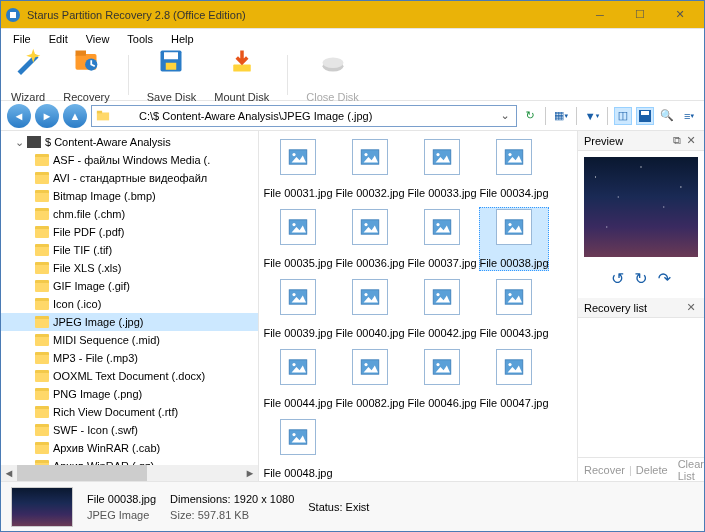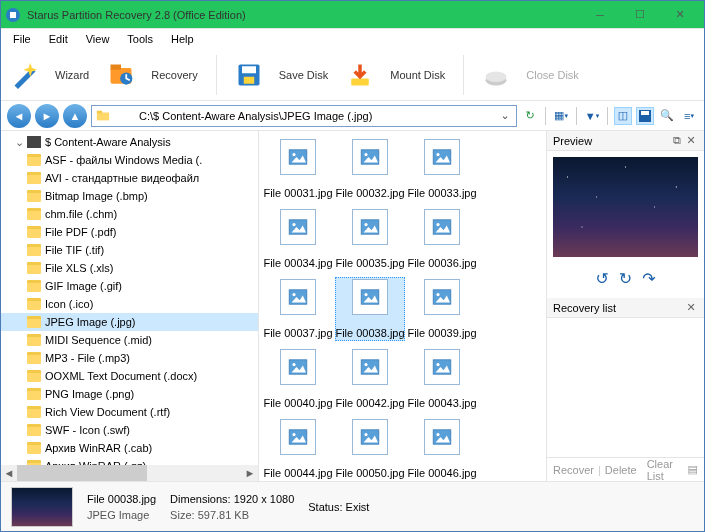--- a/index.html
+++ b/index.html
@@ -1,56 +1,56 @@
 <!DOCTYPE html>
 <html><head>
 <meta charset="utf-8">
 <style>
 * { margin: 0; padding: 0; box-sizing: border-box; font-family: "Segoe UI", Tahoma, sans-serif; font-size: 11px; }
 body { width: 705px; height: 532px; background: #fff; border: 1px solid #4a7bb5; display: flex; flex-direction: column; overflow: hidden; }
-.titlebar { background: #22c55e; height: 28px; display: flex; align-items: center; padding: 0 4px; border-bottom: 1px solid #e5e5e5; }
+.titlebar { background: #eab308; height: 28px; display: flex; align-items: center; padding: 0 4px; border-bottom: 1px solid #e5e5e5; }
 .titlebar .app-icon { width: 16px; height: 16px; margin-right: 6px; }
 .titlebar .title { flex: 1; color: #333; }
 .titlebar .winbtn { width: 40px; height: 100%; display: flex; align-items: center; justify-content: center; color: #555; cursor: pointer; }
 .menubar { height: 20px; display: flex; align-items: center; padding: 0 4px; gap: 2px; }
 .menubar .menu-item { padding: 2px 8px; cursor: pointer; }
 .toolbar { height: 52px; display: flex; align-items: center; padding: 2px 10px; gap: 18px; border-bottom: 1px solid #e5e5e5; }
-.tool-btn { display: flex; flex-direction: row; align-items: center; gap: 16px; cursor: pointer; }
+.tool-btn { display: flex; flex-direction: column; align-items: center; gap: 16px; cursor: pointer; }
 .tool-btn .ico { width: 28px; height: 28px; }
 .tool-btn .lbl { font-size: 11px; color: #333; }
 .tool-btn.disabled .lbl { color: #aaa; }
 .navbar { height: 30px; display: flex; align-items: center; padding: 2px 6px; gap: 4px; border-bottom: 1px solid #e5e5e5; }
 .nav-round { width: 24px; height: 24px; border-radius: 50%; background: linear-gradient(#6fb3e8,#2a7cc7); display: flex; align-items: center; justify-content: center; color: #fff; cursor: pointer; }
 .nav-up { width: 24px; height: 24px; border-radius: 50%; background: linear-gradient(#6fb3e8,#2a7cc7); display: flex; align-items: center; justify-content: center; color: #fff; cursor: pointer; }
 .addr { flex: 1; height: 22px; border: 1px solid #7a9fcc; display: flex; align-items: center; padding: 0 4px; background: #fff; }
 .addr .folder-i { width: 14px; height: 14px; margin-right: 4px; }
 .addr .path { flex: 1; white-space: nowrap; overflow: hidden; margin-left: 25px; }
 .addr .dd { width: 14px; text-align: center; color: #555; cursor: pointer; }
 .nav-icon { width: 18px; height: 18px; display: flex; align-items: center; justify-content: center; cursor: pointer; color: #1a5fa8; }
 .nav-sep { width: 1px; height: 18px; background: #ccc; margin: 0 2px; }
 .nav-icon.active { background: #cce8ff; border: 1px solid #99d1ff; }
 .main { flex: 1; display: flex; min-height: 0; }
 .tree { width: 258px; border-right: 1px solid #e5e5e5; overflow: auto; padding: 2px 0; position: relative; }
-.tree-row { display: flex; align-items: center; height: 18px; padding-left: 26px; cursor: pointer; white-space: nowrap; }
+.tree-row { display: flex; align-items: center; height: 18px; padding-left: 34px; cursor: pointer; white-space: nowrap; }
 .tree-row.root { padding-left: 14px; }
 .tree-row.selected { background: #cce8ff; }
 .tree-row .exp { width: 12px; color: #666; }
 .tree-row .fico { width: 14px; height: 12px; background: #ffd869; border-radius: 1px; margin-right: 4px; border-top: 3px solid #f3c94a; }
 .tree-row.root .fico { background: #444; border: none; border-radius: 0; }
 .tree-scroll { position: absolute; bottom: 0; left: 0; right: 0; height: 16px; background: #f0f0f0; display: flex; }
 .tree-scroll .thumb { width: 130px; height: 100%; background: #cdcdcd; }
 .tree-scroll .arr { width: 16px; display: flex; align-items: center; justify-content: center; color: #666; }
 .files { flex: 1; overflow: auto; padding: 6px 4px; }
 .file-grid { display: flex; flex-wrap: wrap; gap: 6px 2px; }
 .file-item { width: 70px; display: flex; flex-direction: column; align-items: center; padding: 2px; cursor: pointer; }
 .file-item.selected { background: #cce8ff; border: 1px dotted #3399ff; padding: 1px; }
 .file-item .thumb { width: 36px; height: 36px; border: 1px solid #99b8d8; background: #fff; display: flex; align-items: center; justify-content: center; }
 .file-item .thumb svg { width: 20px; height: 16px; }
 .file-item .fname { font-size: 11px; text-align: center; margin-top: 12px; white-space: nowrap; }
-.right { width: 158px; border-left: 1px solid #e5e5e5; display: flex; flex-direction: column; }
+.right { width: 127px; border-left: 1px solid #e5e5e5; display: flex; flex-direction: column; }
 .panel-hdr { height: 20px; background: #f5f5f5; display: flex; align-items: center; padding: 0 6px; border-bottom: 1px solid #e5e5e5; font-size: 11px; }
 .panel-hdr .spacer { flex: 1; }
 .panel-hdr .pbtn { width: 14px; text-align: center; color: #666; cursor: pointer; }
 .preview-img { margin: 6px; height: 100px; background: linear-gradient(180deg,#0a1830 0%,#1a2a55 40%,#3a2a60 70%,#6a3a55 100%); position: relative; overflow: hidden; }
 .preview-img::before { content: ""; position: absolute; inset: 0; background-image: radial-gradient(1px 1px at 10% 20%,#fff,transparent),radial-gradient(1px 1px at 30% 40%,#ccd,transparent),radial-gradient(1px 1px at 50% 10%,#fff,transparent),radial-gradient(1px 1px at 70% 50%,#ccd,transparent),radial-gradient(1px 1px at 85% 30%,#fff,transparent),radial-gradient(1px 1px at 20% 70%,#ccd,transparent); }
 .rot-btns { display: flex; justify-content: center; gap: 10px; padding: 6px 0 10px; }
 .rot-btns .rb { color: #1a5fa8; font-size: 16px; cursor: pointer; }
 .rec-list { flex: 1; }
 .rec-actions { height: 24px; display: flex; align-items: center; padding: 0 6px; gap: 4px; border-top: 1px solid #e5e5e5; color: #999; font-size: 11px; }
 .rec-actions .sep { color: #ccc; }
@@ -373,21 +373,21 @@
           <div class="fname">File 00044.jpg</div>
         </div>
         <div class="file-item">
           <div class="thumb">
             <svg viewBox="0 0 24 20">
               <rect x="1" y="1" width="22" height="18" fill="#5aa0d8" stroke="#3a7cb8"></rect>
               <circle cx="7" cy="7" r="2" fill="#fff"></circle>
               <polygon points="4,17 10,10 14,14 18,8 22,17" fill="#fff"></polygon>
             </svg>
           </div>
-          <div class="fname">File 00050.jpg</div>
+          <div class="fname">File 00082.jpg</div>
         </div>
         <div class="file-item">
           <div class="thumb">
             <svg viewBox="0 0 24 20">
               <rect x="1" y="1" width="22" height="18" fill="#5aa0d8" stroke="#3a7cb8"></rect>
               <circle cx="7" cy="7" r="2" fill="#fff"></circle>
               <polygon points="4,17 10,10 14,14 18,8 22,17" fill="#fff"></polygon>
             </svg>
           </div>
           <div class="fname">File 00046.jpg</div>

